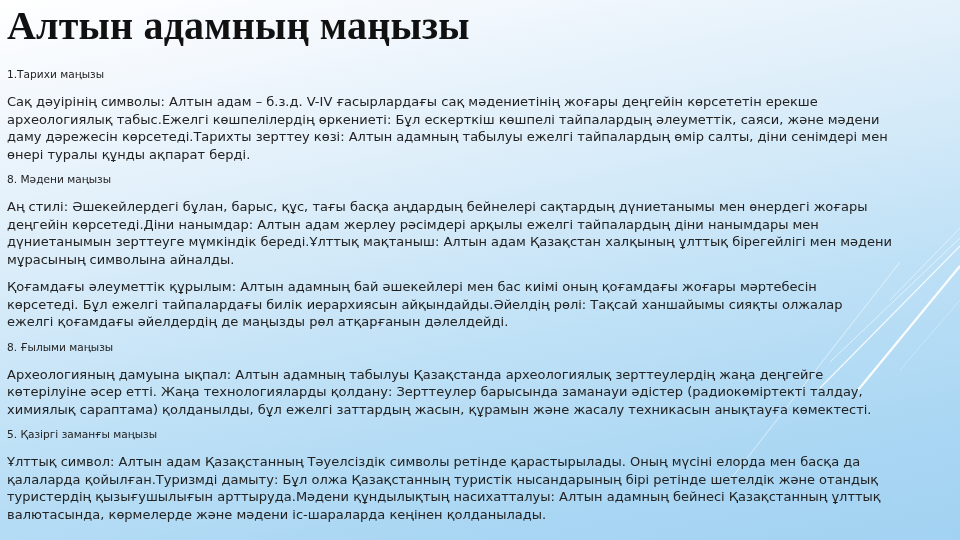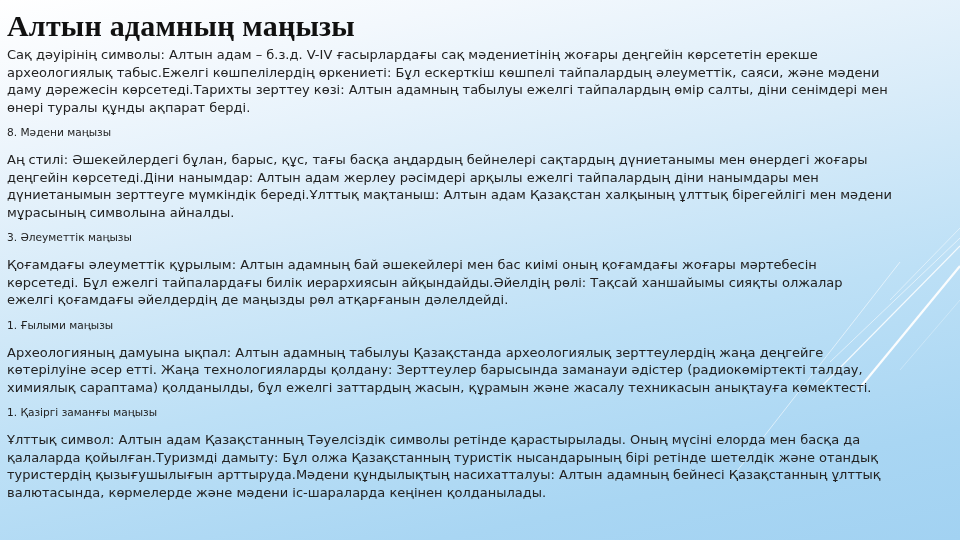--- a/index.html
+++ b/index.html
@@ -28,23 +28,23 @@
     }
     .content {
       position: absolute;
       left: 7px;
       top: 8px;
       width: 900px;
     }
     .title {
       font-family: "Liberation Serif", serif;
       font-weight: bold;
-      font-size: 30px;
+      font-size: 40px;
       line-height: 36px;
-      margin: 0 0 2px 0;
+      margin: 0 0 24px 0;
       color: #111;
       letter-spacing: 0.2px;
     }
     .heading {
       font-size: 10.6px;
       line-height: 13px;
       margin: 0 0 12px 0;
       color: #222;
     }
     .para {
@@ -66,36 +66,36 @@
     <line x1="960" y1="266" x2="858" y2="390" stroke="#ffffff" stroke-width="2.2" opacity="0.95"></line>
     <line x1="960" y1="228" x2="890" y2="300" stroke="#ffffff" stroke-width="0.8" opacity="0.6"></line>
     <line x1="900" y1="262" x2="730" y2="480" stroke="#ffffff" stroke-width="0.8" opacity="0.7"></line>
     <line x1="960" y1="300" x2="900" y2="370" stroke="#ffffff" stroke-width="0.6" opacity="0.5"></line>
   </svg>
 
   <div class="content">
     <h1 class="title">Алтын адамның маңызы</h1>
 
     <div>
+      <div class="heading">1.Тарихи маңызы</div>
       <div class="para">Сақ дәуірінің символы: Алтын адам – б.з.д. V-IV ғасырлардағы сақ мәдениетінің жоғары деңгейін көрсететін ерекше археологиялық табыс.Ежелгі көшпелілердің өркениеті: Бұл ескерткіш көшпелі тайпалардың әлеуметтік, саяси, және мәдени даму дәрежесін көрсетеді.Тарихты зерттеу көзі: Алтын адамның табылуы ежелгі тайпалардың өмір салты, діни сенімдері мен өнері туралы құнды ақпарат берді.</div>
     </div>
 
     <div>
       <div class="heading">8. Мәдени маңызы</div>
       <div class="para">Аң стилі: Әшекейлердегі бұлан, барыс, құс, тағы басқа аңдардың бейнелері сақтардың дүниетанымы мен өнердегі жоғары деңгейін көрсетеді.Діни нанымдар: Алтын адам жерлеу рәсімдері арқылы ежелгі тайпалардың діни нанымдары мен дүниетанымын зерттеуге мүмкіндік береді.Ұлттық мақтаныш: Алтын адам Қазақстан халқының ұлттық бірегейлігі мен мәдени мұрасының символына айналды.</div>
     </div>
 
     <div>
-      <div class="heading">3. Әлеуметтік маңызы</div>
       <div class="para">Қоғамдағы әлеуметтік құрылым: Алтын адамның бай әшекейлері мен бас киімі оның қоғамдағы жоғары мәртебесін көрсетеді. Бұл ежелгі тайпалардағы билік иерархиясын айқындайды.Әйелдің рөлі: Тақсай ханшайымы сияқты олжалар ежелгі қоғамдағы әйелдердің де маңызды рөл атқарғанын дәлелдейді.</div>
     </div>
 
     <div>
-      <div class="heading">1. Ғылыми маңызы</div>
+      <div class="heading">8. Ғылыми маңызы</div>
       <div class="para">Археологияның дамуына ықпал: Алтын адамның табылуы Қазақстанда археологиялық зерттеулердің жаңа деңгейге көтерілуіне әсер етті.    Жаңа технологияларды қолдану: Зерттеулер барысында заманауи әдістер (радиокөміртекті талдау, химиялық сараптама) қолданылды, бұл ежелгі заттардың жасын, құрамын және жасалу техникасын анықтауға көмектесті.</div>
     </div>
 
     <div>
-      <div class="heading">1. Қазіргі заманғы маңызы</div>
+      <div class="heading">5. Қазіргі заманғы маңызы</div>
       <div class="para">Ұлттық символ: Алтын адам Қазақстанның Тәуелсіздік символы ретінде қарастырылады. Оның мүсіні елорда мен басқа да қалаларда қойылған.Туризмді дамыту: Бұл олжа Қазақстанның туристік нысандарының бірі ретінде шетелдік және отандық туристердің қызығушылығын арттыруда.Мәдени құндылықтың насихатталуы: Алтын адамның бейнесі Қазақстанның ұлттық валютасында, көрмелерде және мәдени іс-шараларда кеңінен қолданылады.</div>
     </div>
   </div>
 </div>
 
 </body></html>

